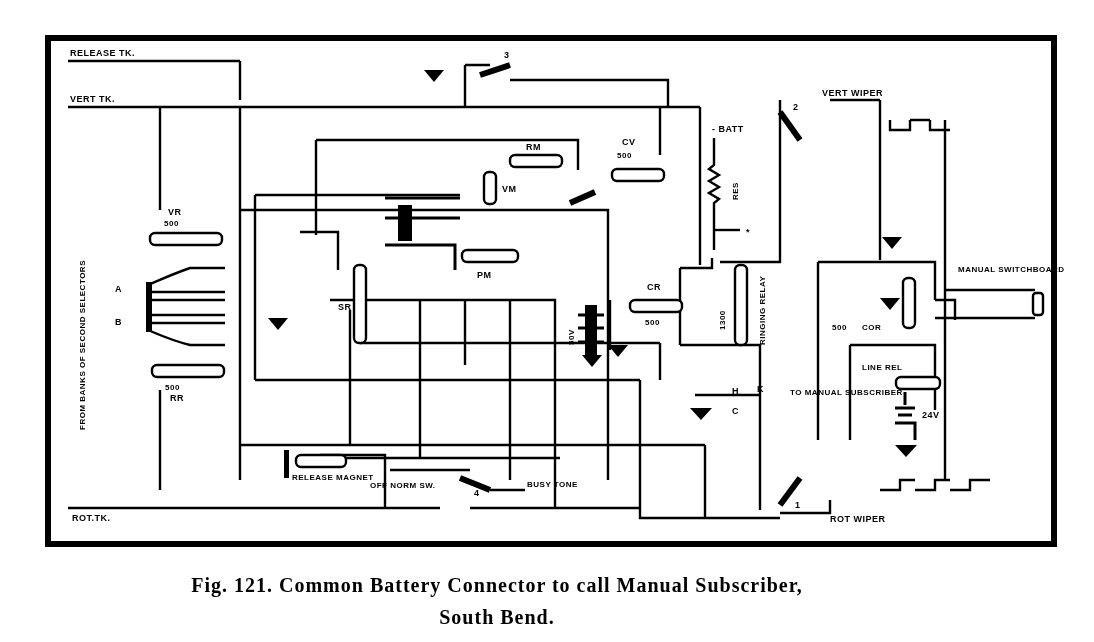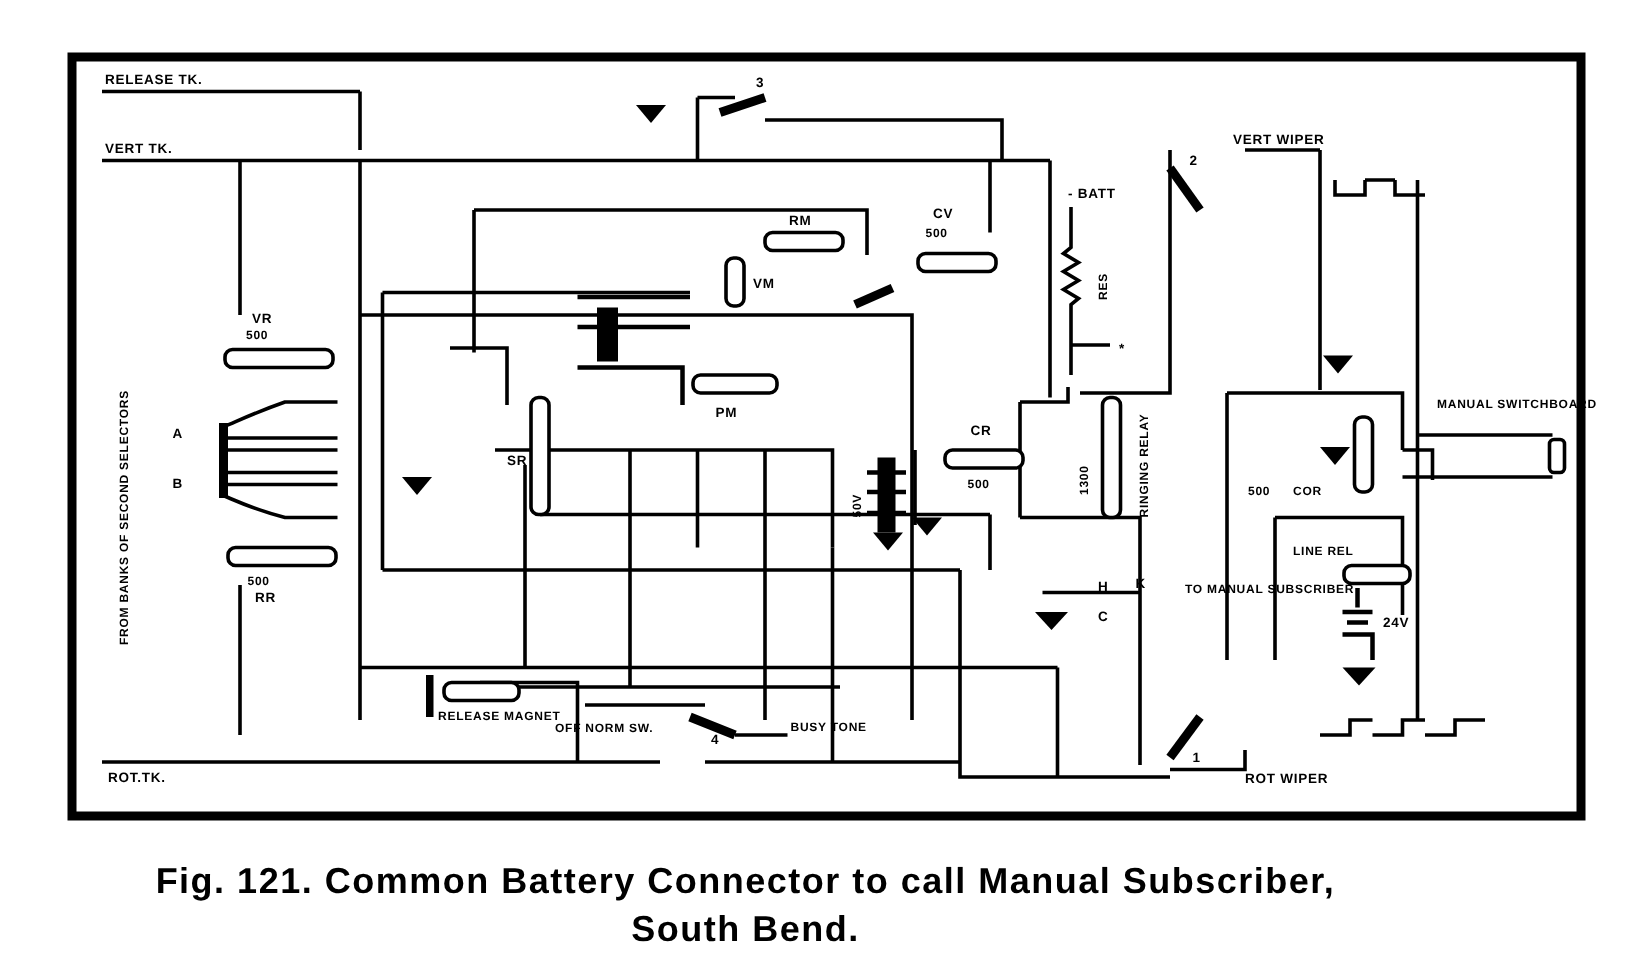--- a/index.html
+++ b/index.html
@@ -1,20 +1,20 @@
 <!DOCTYPE html>
 <html><head>
 <meta charset="utf-8">
 <style>
   html, body { margin:0; padding:0; background:#ffffff; }
   body { width:1094px; height:642px; position:relative; overflow:hidden; font-family:"Liberation Sans", sans-serif; }
   #diagram { position:absolute; left:0; top:0; width:1094px; height:560px; }
   .lbl { font-family:"Liberation Sans", sans-serif; font-weight:bold; fill:#000; font-size:9px; letter-spacing:0.5px; }
   .lbl-sm { font-size:8px; }
-  .caption { position:absolute; left:0; width:994px; text-align:center; font-family:Liberation Sans, sans-serif; font-weight:bold; color:#000; font-size:24px; letter-spacing:1px; }
+  .caption { position:absolute; left:0; width:994px; text-align:center; font-family:Liberation Serif, serif; font-weight:bold; color:#000; font-size:20px; letter-spacing:1px; }
   #cap1 { top:574px; }
   #cap2 { top:606px; }
   .w { stroke:#000; stroke-width:2.4; fill:none; }
   .wt { stroke:#000; stroke-width:3; fill:none; }
 </style>
 </head>
 <body>
 
 <svg id="diagram" viewBox="0 0 1094 560" xmlns="http://www.w3.org/2000/svg">
 

